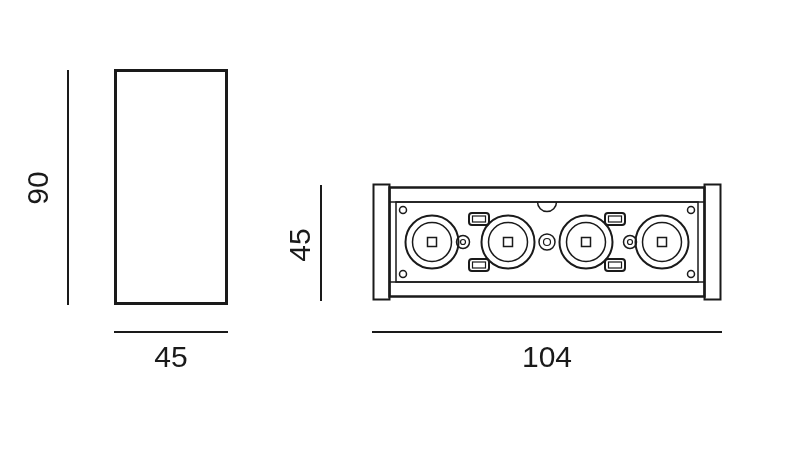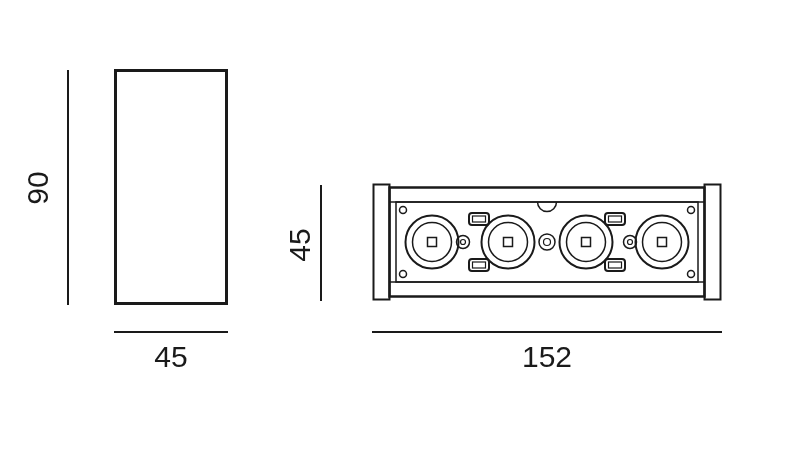--- a/index.html
+++ b/index.html
@@ -116,15 +116,15 @@
     <rect x="233" y="76" width="20" height="12" rx="3" class="ln s2"></rect>
     <rect x="236.5" y="79" width="13" height="6" class="ln s1"></rect>
     <circle cx="258" cy="59" r="6.5" class="ln s15"></circle>
     <circle cx="258" cy="59" r="2.5" class="ln s1"></circle>
   </svg>
 
   <div class="dim dim-v" style="left:320px; top:185px; height:116px;"></div>
   <span class="label rot" style="left:270px; top:228px; width:60px; height:34px;">45</span>
 
   <div class="dim dim-h" style="left:372px; top:331px; width:350px;"></div>
-  <span class="label" style="left:372px; top:340px; width:350px;">152</span>
+  <span class="label" style="left:372px; top:340px; width:350px;">104</span>
 
 </div>
 
 </body></html>

